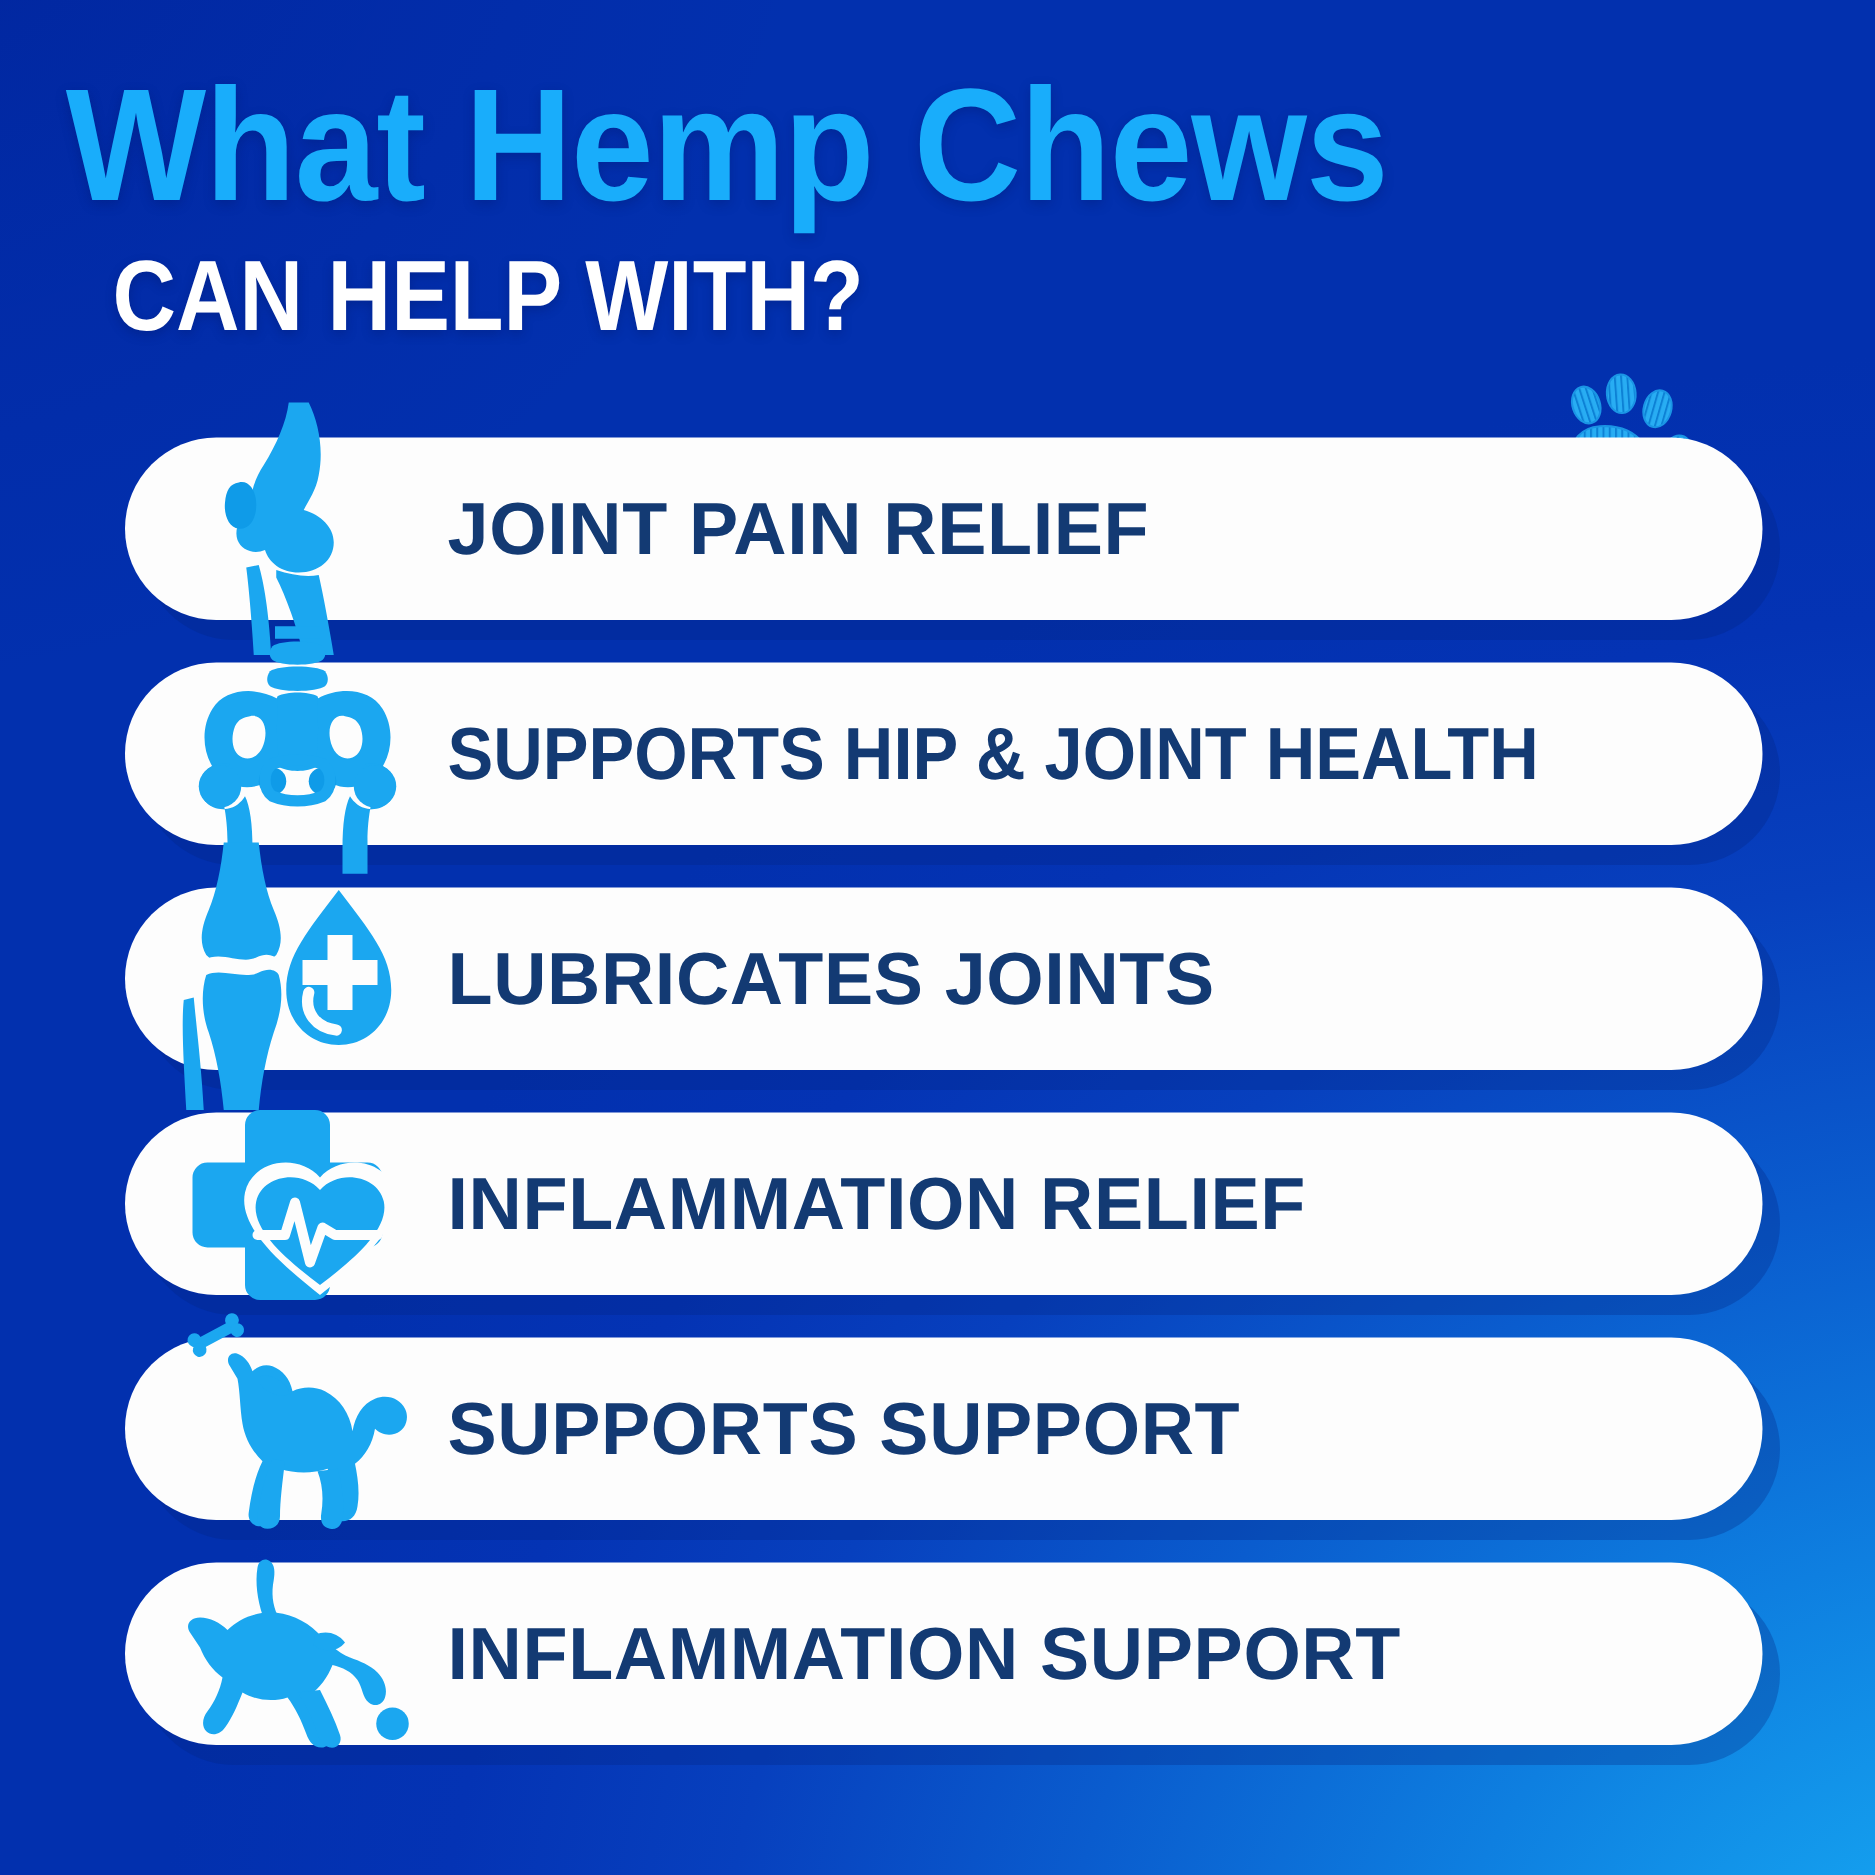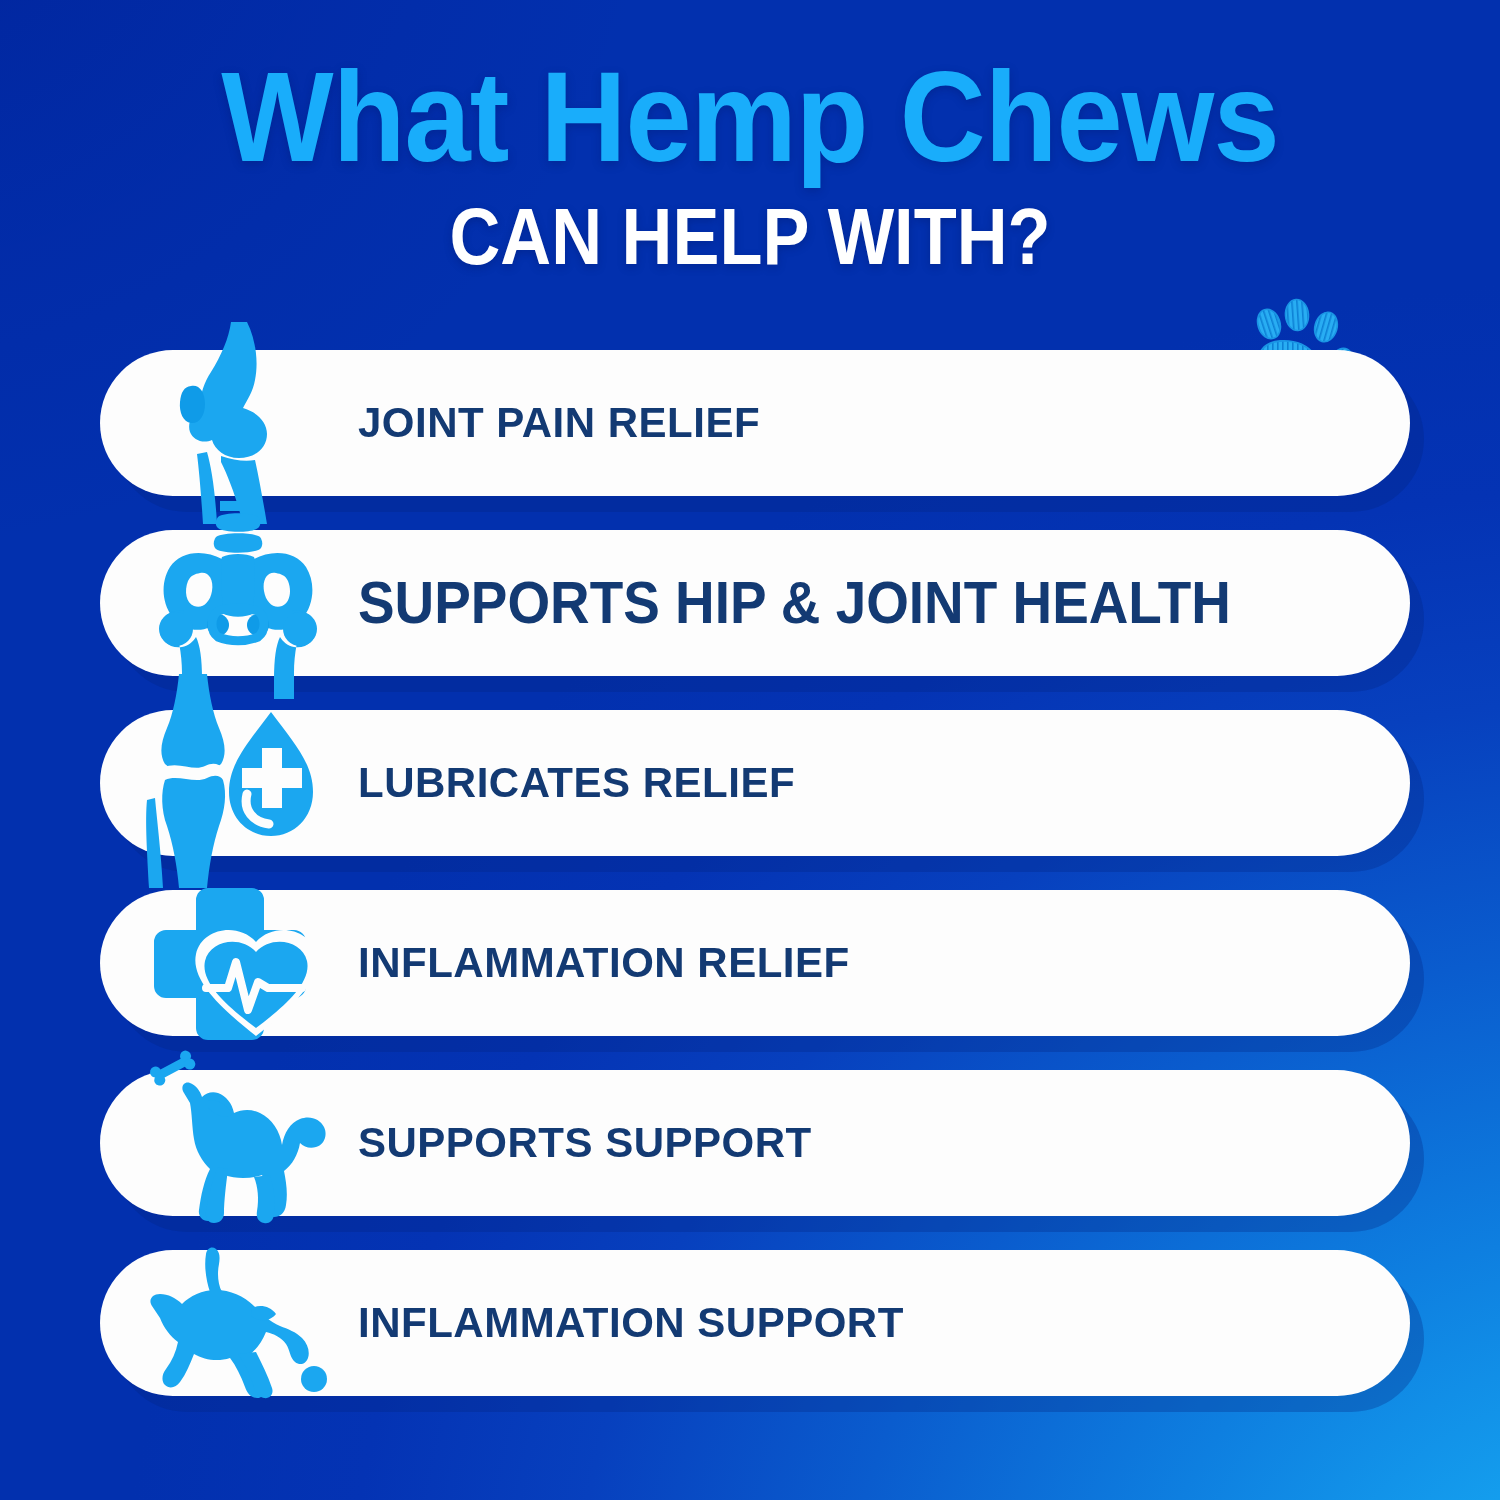--- a/index.html
+++ b/index.html
@@ -23,21 +23,21 @@
   #poster::after{
     content:"";
     position:absolute; inset:0;
     background:radial-gradient(ellipse 1100px 1000px at -8% -10%, rgba(0,27,140,0.55) 0%, rgba(0,30,150,0.28) 38%, rgba(0,40,160,0) 70%);
     pointer-events:none;
   }
 
   
   .title-wrap{
     position:absolute; top:52px; left:0; width:1500px;
-    text-align:center; z-index:4;
+    text-align:left; z-index:4;
   }
   .title-main{
     display:block;
     font-family:"Liberation Sans", sans-serif;
     font-weight:bold;
     font-size:128px;
     line-height:1.02;
     letter-spacing:-1px;
     color:#19ADFB;
     transform:scaleX(0.93);
@@ -86,21 +86,21 @@
     overflow:visible;
     pointer-events:none;
   }
   .pill .icon svg{ display:block; overflow:visible; }
 
   .pill .label{
     position:absolute;
     left:258px;
     font-family:"Liberation Sans", sans-serif;
     font-weight:bold;
-    font-size:42px;
+    font-size:59px;
     letter-spacing:0.5px;
     color:#133A73;
     white-space:nowrap;
     transform-origin:left center;
   }
   .pill.long .label{ font-size:59px; transform:scaleX(0.93); letter-spacing:0px; }
 
   .p0{ top:350px; }
   .p1{ top:530px;text-decoration:underline; }
   .p2{ top:710px; }
@@ -203,21 +203,21 @@
         <path class="ico-blue" d="M12 110 C14 132 18 164 20 200 L6 200 C4 164 2 132 4 112 Z"></path>
 
         <path class="ico-blue" d="M128 24 C152 56 170 76 170 104 C170 130 151 148 128 148
                                   C105 148 86 130 86 104 C86 76 104 56 128 24 Z"></path>
 
         <path fill="#FDFDFD" d="M119 60 h20 v20 h20 v20 h-20 v20 h-20 v-20 h-20 v-20 h20 Z"></path>
 
         <path fill="none" stroke="#FDFDFD" stroke-width="9" stroke-linecap="round" d="M104 106 C100 122 110 134 126 136"></path>
       </svg>
     </div>
-    <div class="label">LUBRICATES RELIEF</div>
+    <div class="label">LUBRICATES JOINTS</div>
   </div>
 
   <div class="pill p3">
     <div class="icon">
       <svg viewBox="0 0 176 170" width="176" height="170">
 
         <path class="ico-blue" d="M58 10 h44 a12 12 0 0 1 12 12 v30 h30 a12 12 0 0 1 12 12 v44
                                   a12 12 0 0 1 -12 12 h-30 v30 a12 12 0 0 1 -12 12 h-44
                                   a12 12 0 0 1 -12 -12 v-30 h-30 a12 12 0 0 1 -12 -12 v-44
                                   a12 12 0 0 1 12 -12 h30 v-30 a12 12 0 0 1 12 -12 Z"></path>

